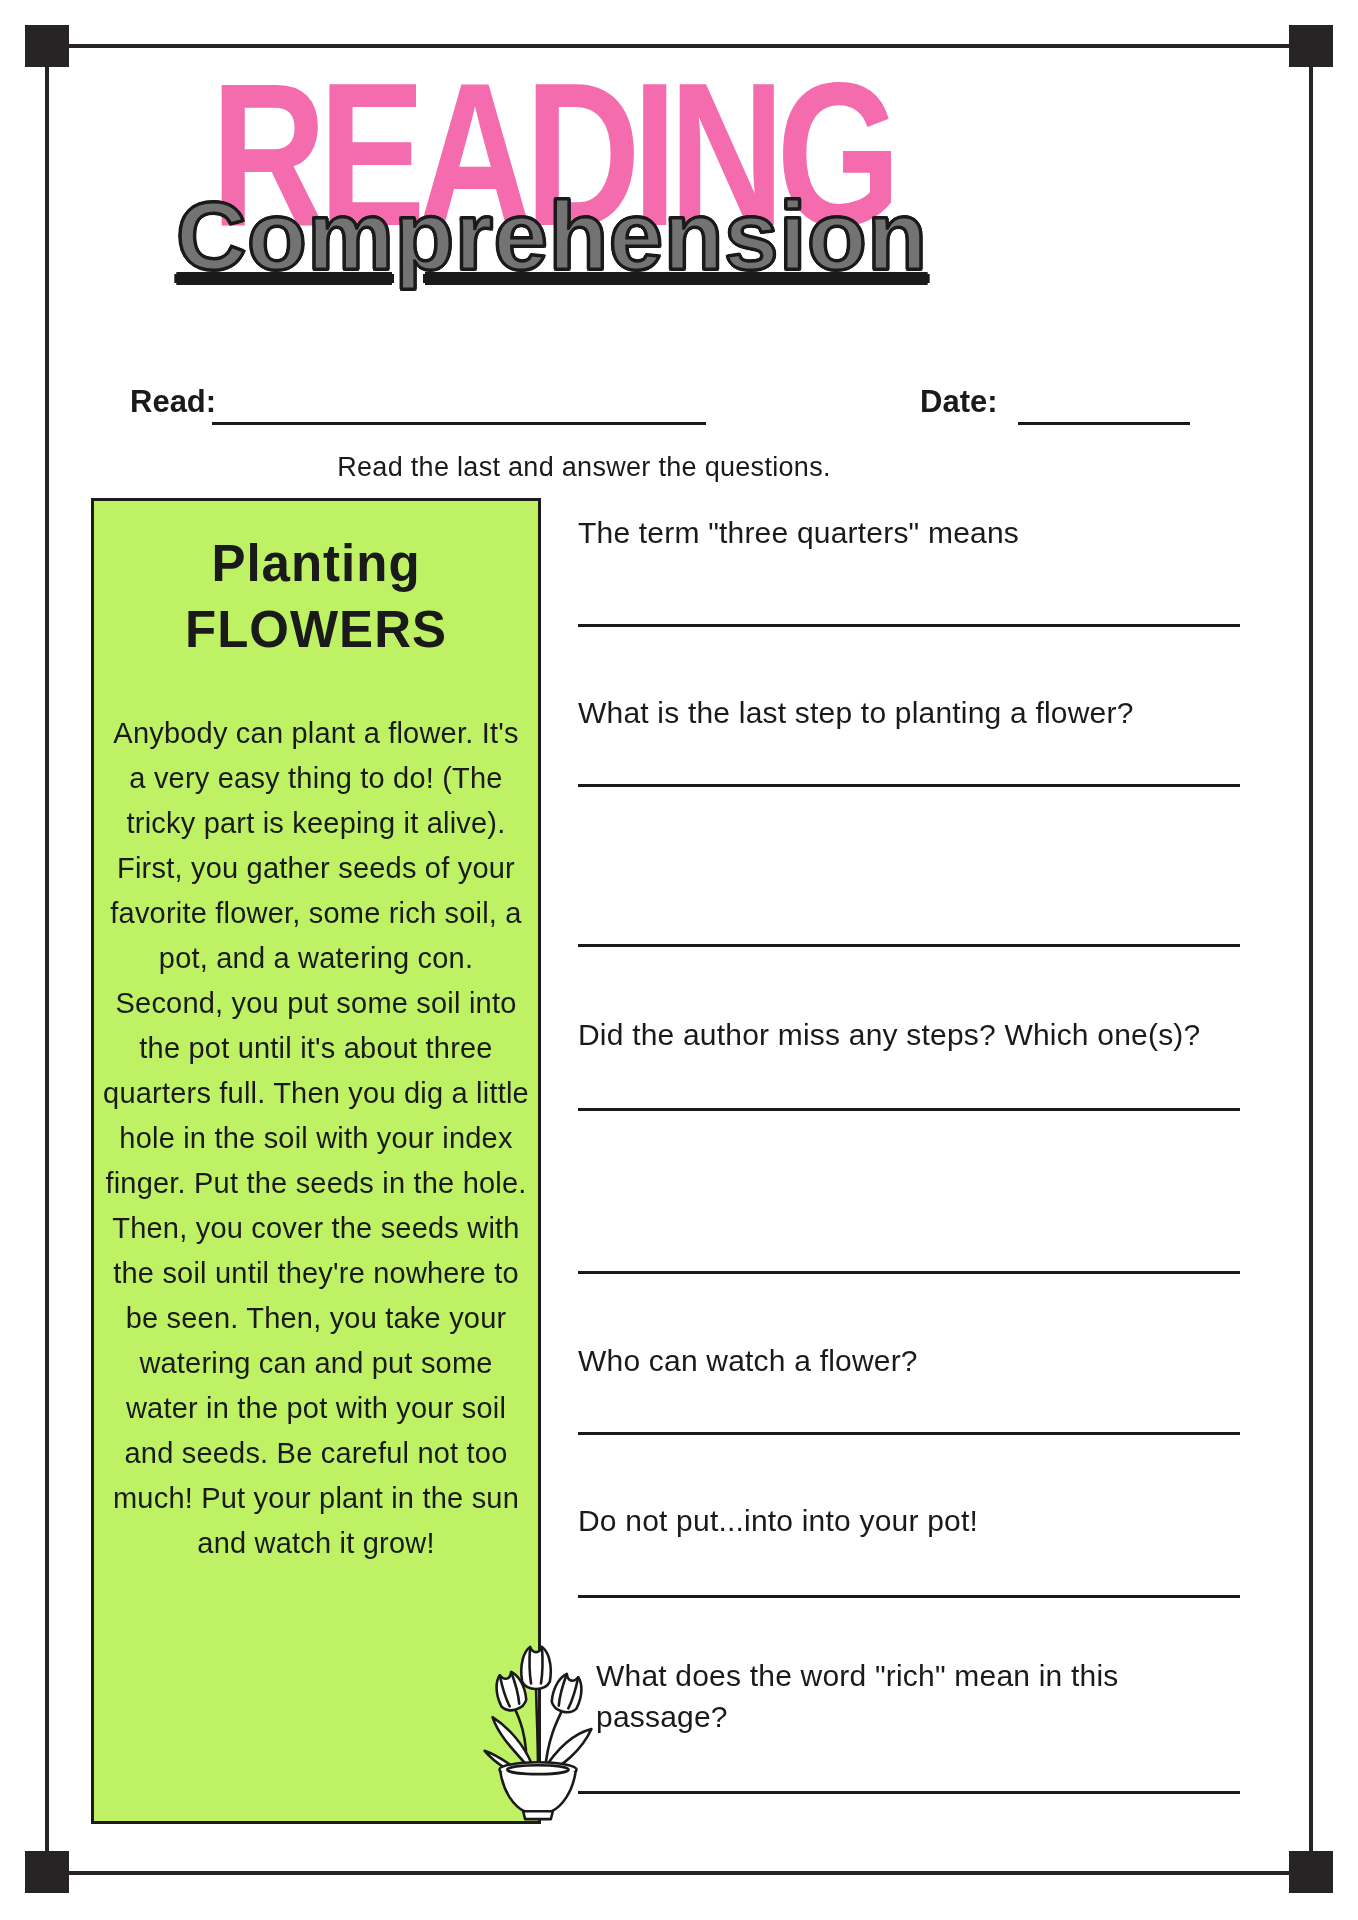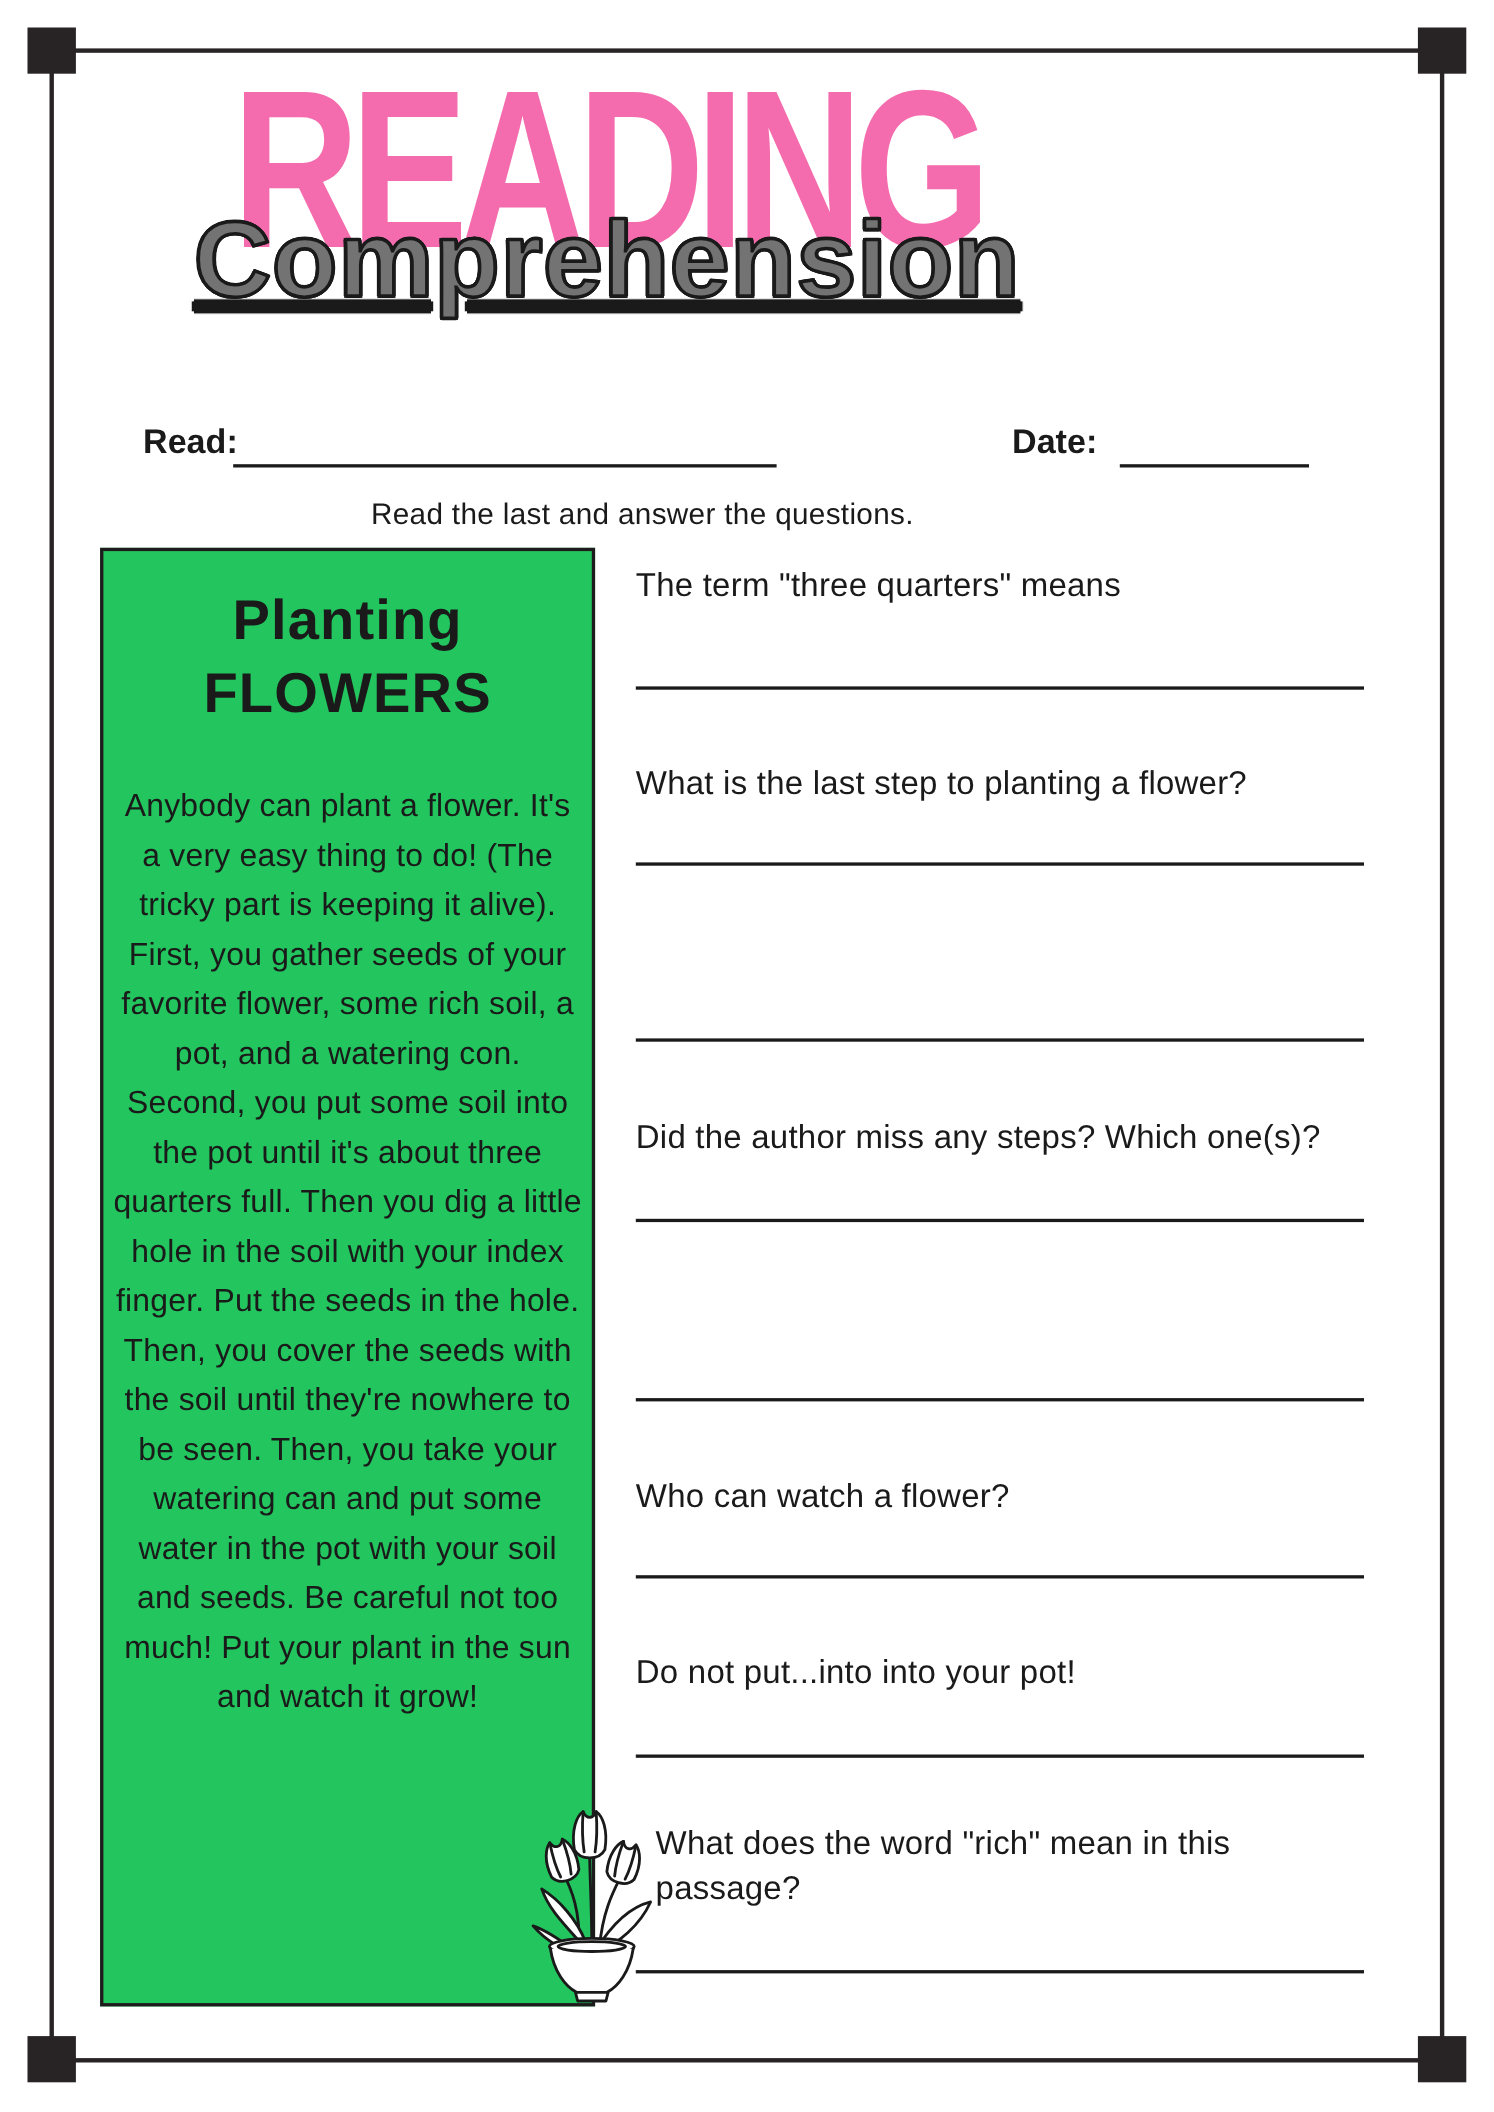--- a/index.html
+++ b/index.html
@@ -43,21 +43,21 @@
   .name-line{left:212px;top:422px;width:494px;}
   .date-line{left:1018px;top:422px;width:172px;}
   .instruction{
     position:absolute;left:84px;top:452px;width:1000px;text-align:center;
     font-size:27px;letter-spacing:.3px;
   }
 
   
   .passage-box{
     position:absolute;left:91px;top:498px;width:450px;height:1326px;
-    border:3px solid #1f1b1c;background:#22c55e;box-sizing:border-box;
+    border:3px solid #1f1b1c;background:#bef264;box-sizing:border-box;
   }
   .passage-title{
     margin-top:30px;text-align:center;font-size:51px;font-weight:bold;
     line-height:66px;letter-spacing:1px;
   }
   .passage-body{
     margin-top:48px;padding:0 8px;text-align:center;
     font-size:29px;line-height:45px;letter-spacing:.2px;
   }
   

